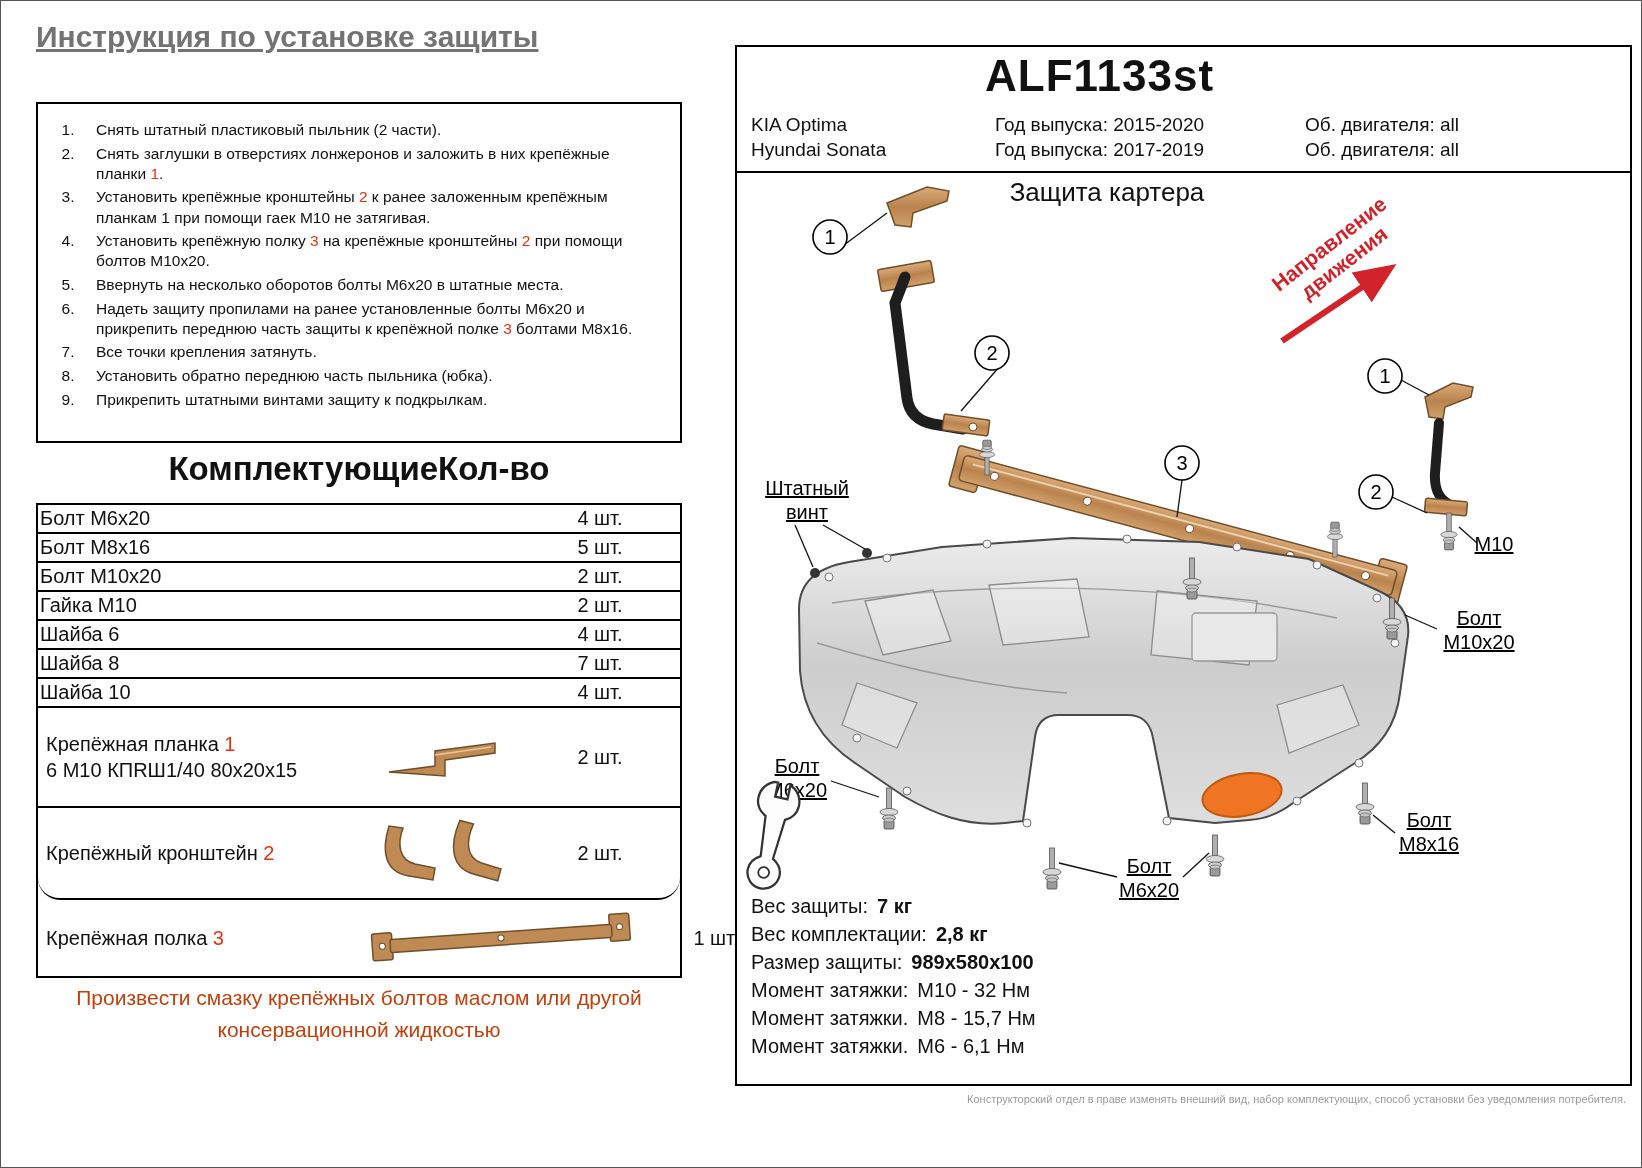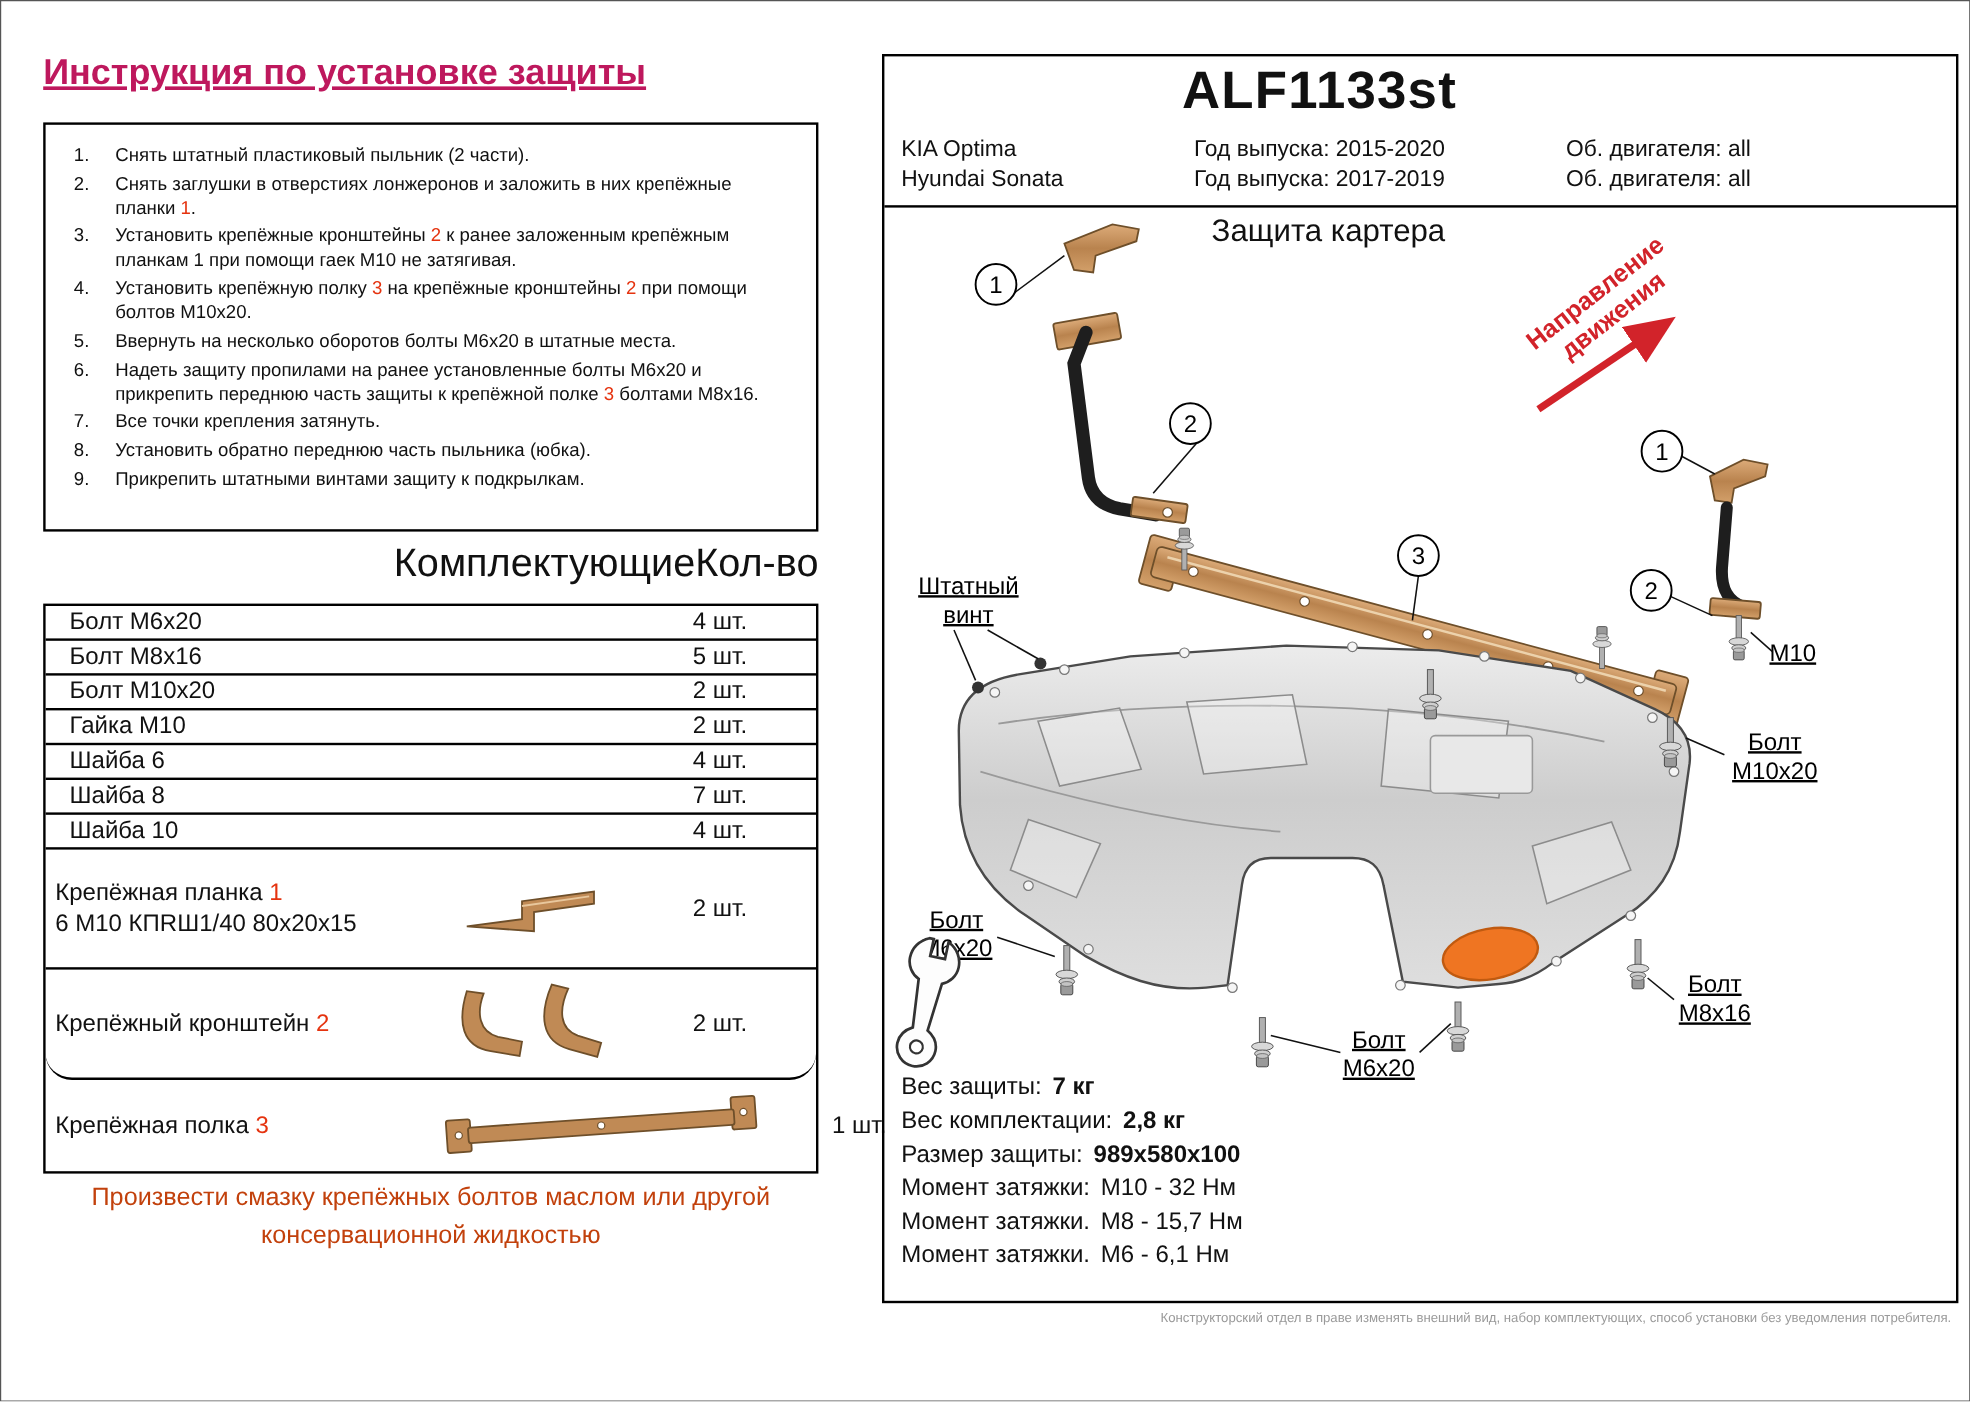--- a/index.html
+++ b/index.html
@@ -1,36 +1,36 @@
 <!DOCTYPE html>
 <html><head>
 <meta charset="utf-8">
 <style>
   html,body{margin:0;padding:0;background:#fff;}
   .page{position:relative;width:1642px;height:1168px;background:#fff;overflow:hidden;
         font-family:"Liberation Sans",sans-serif;color:#111;box-shadow:inset 0 0 0 1px #555;}
 
   
-  .doc-title{position:absolute;left:36px;top:44px;font-size:30px;font-weight:bold;
-             color:#be185d;text-decoration:underline;}
+  .doc-title{position:absolute;left:36px;top:20px;font-size:30px;font-weight:bold;
+             color:#737373;text-decoration:underline;}
   .instr-box{position:absolute;left:36px;top:102px;width:646px;height:341px;
              border:2px solid #000;box-sizing:border-box;padding:16px 12px 6px 2px;}
   .step{display:flex;font-size:15.5px;line-height:1.3;margin-bottom:3.5px;}
   .step-num{width:56px;flex:none;text-align:center;}
   .step-text{flex:1;padding-right:6px;}
   .red{color:#e5330f;}
 
   .parts-header{position:absolute;left:36px;top:450px;width:646px;display:flex;
-                justify-content:flex-end;font-size:33px;font-weight:normal;}
+                justify-content:center;font-size:33px;font-weight:bold;}
   .parts-table{position:absolute;left:36px;top:503px;width:646px;border:2px solid #000;
                box-sizing:border-box;}
   .part-row{display:flex;align-items:center;border-bottom:2px solid #000;
             min-height:27px;font-size:20px;}
   .part-row.last{border-bottom:none;}
-  .part-name{flex:1;padding-left:20px;}
+  .part-name{flex:1;padding-left:2px;}
   .part-qty{width:160px;text-align:center;flex:none;}
   .part-row.h1{height:98px;}
   .part-row.h2{height:90px;border-radius:22px;}
   .part-row.h3{height:76px;}
   .part-name-block{width:320px;flex:none;padding-left:8px;display:flex;
                    flex-direction:column;justify-content:center;gap:3px;font-size:20px;}
   .part-img{flex:1;display:flex;align-items:center;justify-content:center;}
 
   .grease-note{position:absolute;left:36px;top:982px;width:646px;text-align:center;
                color:#c2410c;font-size:21px;line-height:1.5;}

